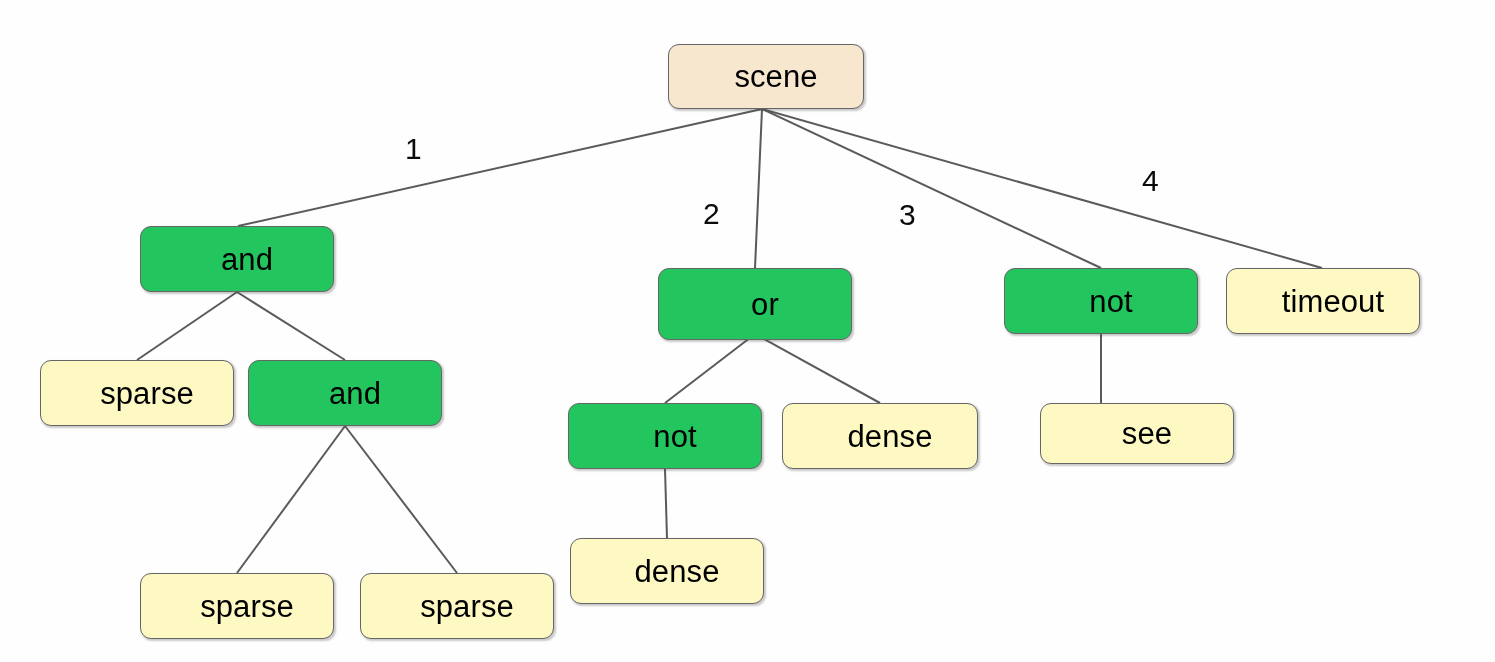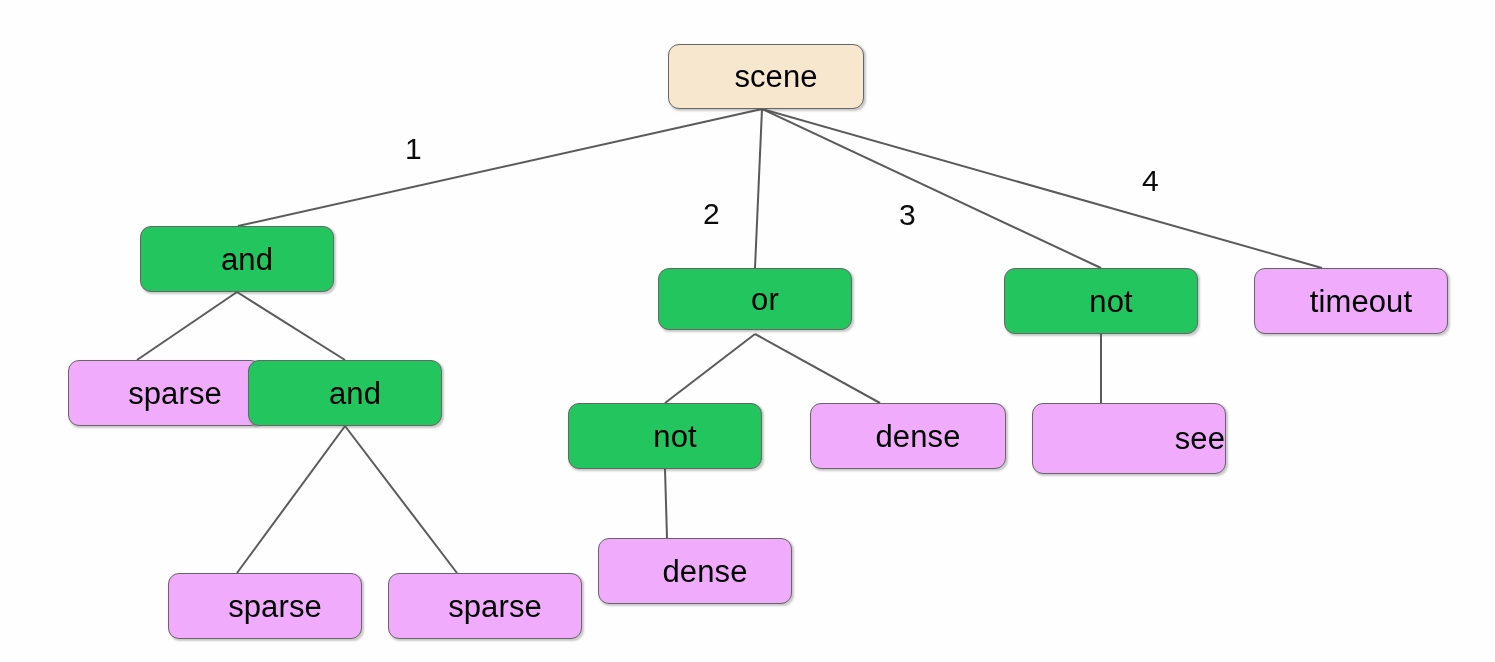--- a/index.html
+++ b/index.html
@@ -37,21 +37,21 @@
     color: #000000;
     font-size: 31px;
     line-height: 1;
     letter-spacing: 0.1px;
     white-space: nowrap;
     user-select: none;
     padding-left: 20px;
   }
   .node-root { background: #f6e7ce; }
   .node-op   { background: #22c55e; }
-  .node-leaf { background: #f0abfc; margin-left: 28px; }
+  .node-leaf { background: #fef9c3; }
   .edge-label {
     position: absolute;
     font-size: 30px;
     color: #0a0a0a;
     line-height: 1;
     user-select: none;
   }
 </style>
 </head>
 <body>
@@ -71,42 +71,42 @@
       <line x1="665" y1="469" x2="667" y2="538" stroke="#5a5a5a" stroke-width="2"></line>
       <line x1="1101" y1="334" x2="1101" y2="403" stroke="#5a5a5a" stroke-width="2"></line>
     </svg>
   <div id="nodes-layer">
       <div class="node node-root" style="left: 668px; top: 44px; width: 196px; height: 65px;">
         <span>scene</span>
       </div>
       <div class="node node-op" style="left: 140px; top: 226px; width: 194px; height: 66px;">
         <span>and</span>
       </div>
-      <div class="node node-op" style="left: 658px; top: 268px; width: 194px; height: 62px;">
+      <div class="node node-op" style="left: 658px; top: 268px; width: 194px; height: 72px;">
         <span>or</span>
       </div>
       <div class="node node-op" style="left: 1004px; top: 268px; width: 194px; height: 66px;">
         <span>not</span>
       </div>
       <div class="node node-leaf" style="left: 1226px; top: 268px; width: 194px; height: 66px;">
         <span>timeout</span>
       </div>
       <div class="node node-leaf" style="left: 40px; top: 360px; width: 194px; height: 66px;">
         <span>sparse</span>
       </div>
       <div class="node node-op" style="left: 248px; top: 360px; width: 194px; height: 66px;">
         <span>and</span>
       </div>
       <div class="node node-op" style="left: 568px; top: 403px; width: 194px; height: 66px;">
         <span>not</span>
       </div>
       <div class="node node-leaf" style="left: 782px; top: 403px; width: 196px; height: 66px;">
         <span>dense</span>
       </div>
-      <div class="node node-leaf" style="left: 1004px; top: 403px; width: 194px; height: 71px; justify-content: flex-end;">
+      <div class="node node-leaf" style="left: 1040px; top: 403px; width: 194px; height: 61px;">
         <span>see</span>
       </div>
       <div class="node node-leaf" style="left: 570px; top: 538px; width: 194px; height: 66px;">
         <span>dense</span>
       </div>
       <div class="node node-leaf" style="left: 140px; top: 573px; width: 194px; height: 66px;">
         <span>sparse</span>
       </div>
       <div class="node node-leaf" style="left: 360px; top: 573px; width: 194px; height: 66px;">
         <span>sparse</span>

